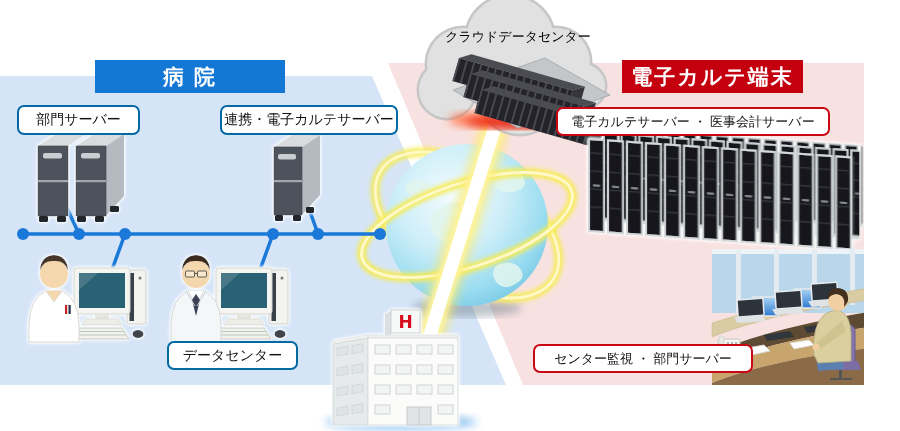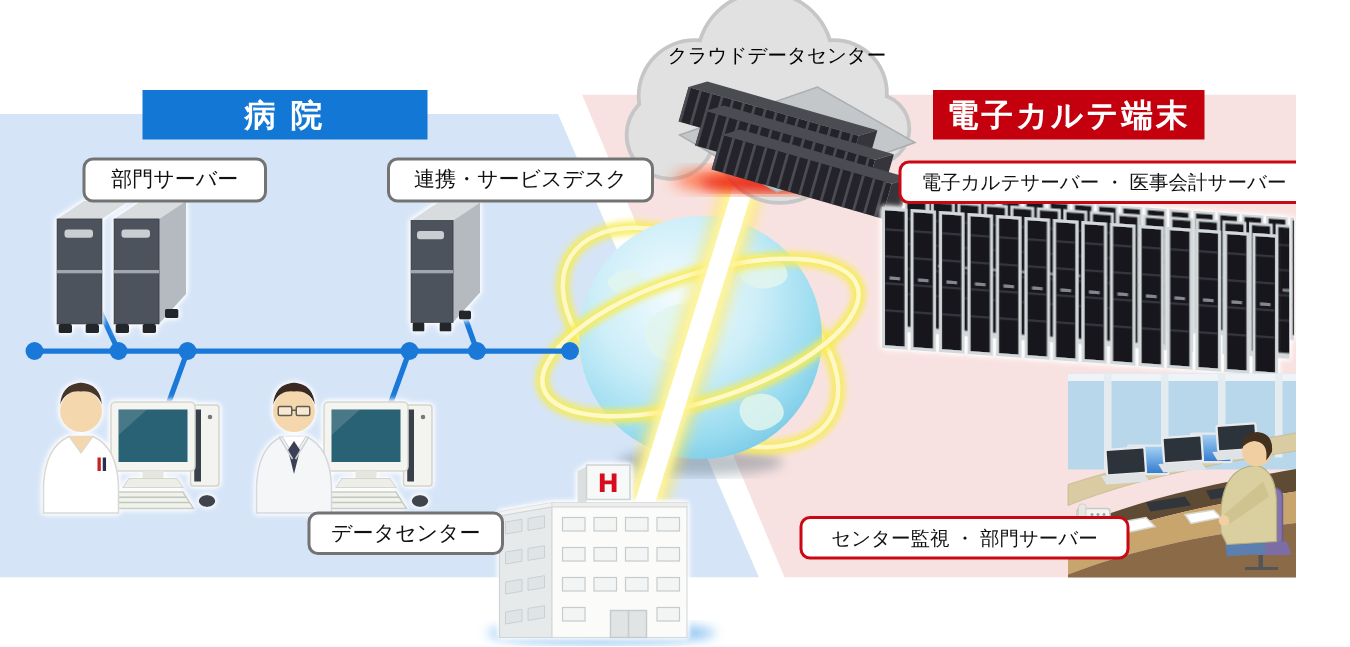--- a/index.html
+++ b/index.html
@@ -16,21 +16,21 @@
   .region-header{
     position:absolute;z-index:6;display:flex;align-items:center;justify-content:center;
     color:#ffffff;font-size:21px;letter-spacing:2px;font-weight:bold;
   }
   .hdr-blue{background:#1377d6;}
   .hdr-red{background:#c4000f;}
   .label-box{
     position:absolute;z-index:6;display:flex;align-items:center;justify-content:center;
     background:#ffffff;border-radius:7px;color:#111111;white-space:nowrap;font-size:14px;
   }
-  .box-blue{border:2px solid #737373;margin-left:38px;}
+  .box-blue{border:2px solid #0369a1;}
   .box-red{border:2px solid #c90814;font-size:13px;}
   .cloud-label{
     position:absolute;z-index:6;left:447px;top:28px;width:142px;height:18px;
     display:flex;align-items:center;justify-content:center;
     color:#000000;font-size:13px;white-space:nowrap;
   }
 </style>
 </head>
 <body>
 
@@ -359,18 +359,18 @@
       <circle cx="104" cy="98" r="3.5" fill="#f1cfa2"></circle>
       <circle cx="126" cy="52" r="10" fill="#f1cfa2"></circle>
       <path d="M116,50 Q115,40 126,39 Q137,40 136,52 Q134,56 132,58 Q134,46 124,45 Q118,46 116,50 Z" fill="#43301f"></path>
     </g>
   </svg>
 
   <div class="region-header hdr-blue" style="left:95px;top:60px;width:190px;height:33px">病 院</div>
   <div class="region-header hdr-red" style="left:622px;top:60px;width:181px;height:33px">電子カルテ端末</div>
 
   <div class="label-box box-blue" style="left:17px;top:105px;width:119px;height:26px">部門サーバー</div>
-  <div class="label-box box-blue" style="left:220px;top:105px;width:174px;height:26px">連携・サービスデスク</div>
-  <div class="label-box box-red" style="left:599px;top:107px;width:270px;height:25px">電子カルテサーバー ・ 医事会計サーバー</div>
+  <div class="label-box box-blue" style="left:220px;top:105px;width:174px;height:26px">連携・電子カルテサーバー</div>
+  <div class="label-box box-red" style="left:556px;top:107px;width:270px;height:25px">電子カルテサーバー ・ 医事会計サーバー</div>
   <div class="label-box box-blue" style="left:167px;top:341px;width:127px;height:25px">データセンター</div>
   <div class="label-box box-red" style="left:533px;top:344px;width:216px;height:25px">センター監視 ・ 部門サーバー</div>
 
 </div>
 
 </body></html>

